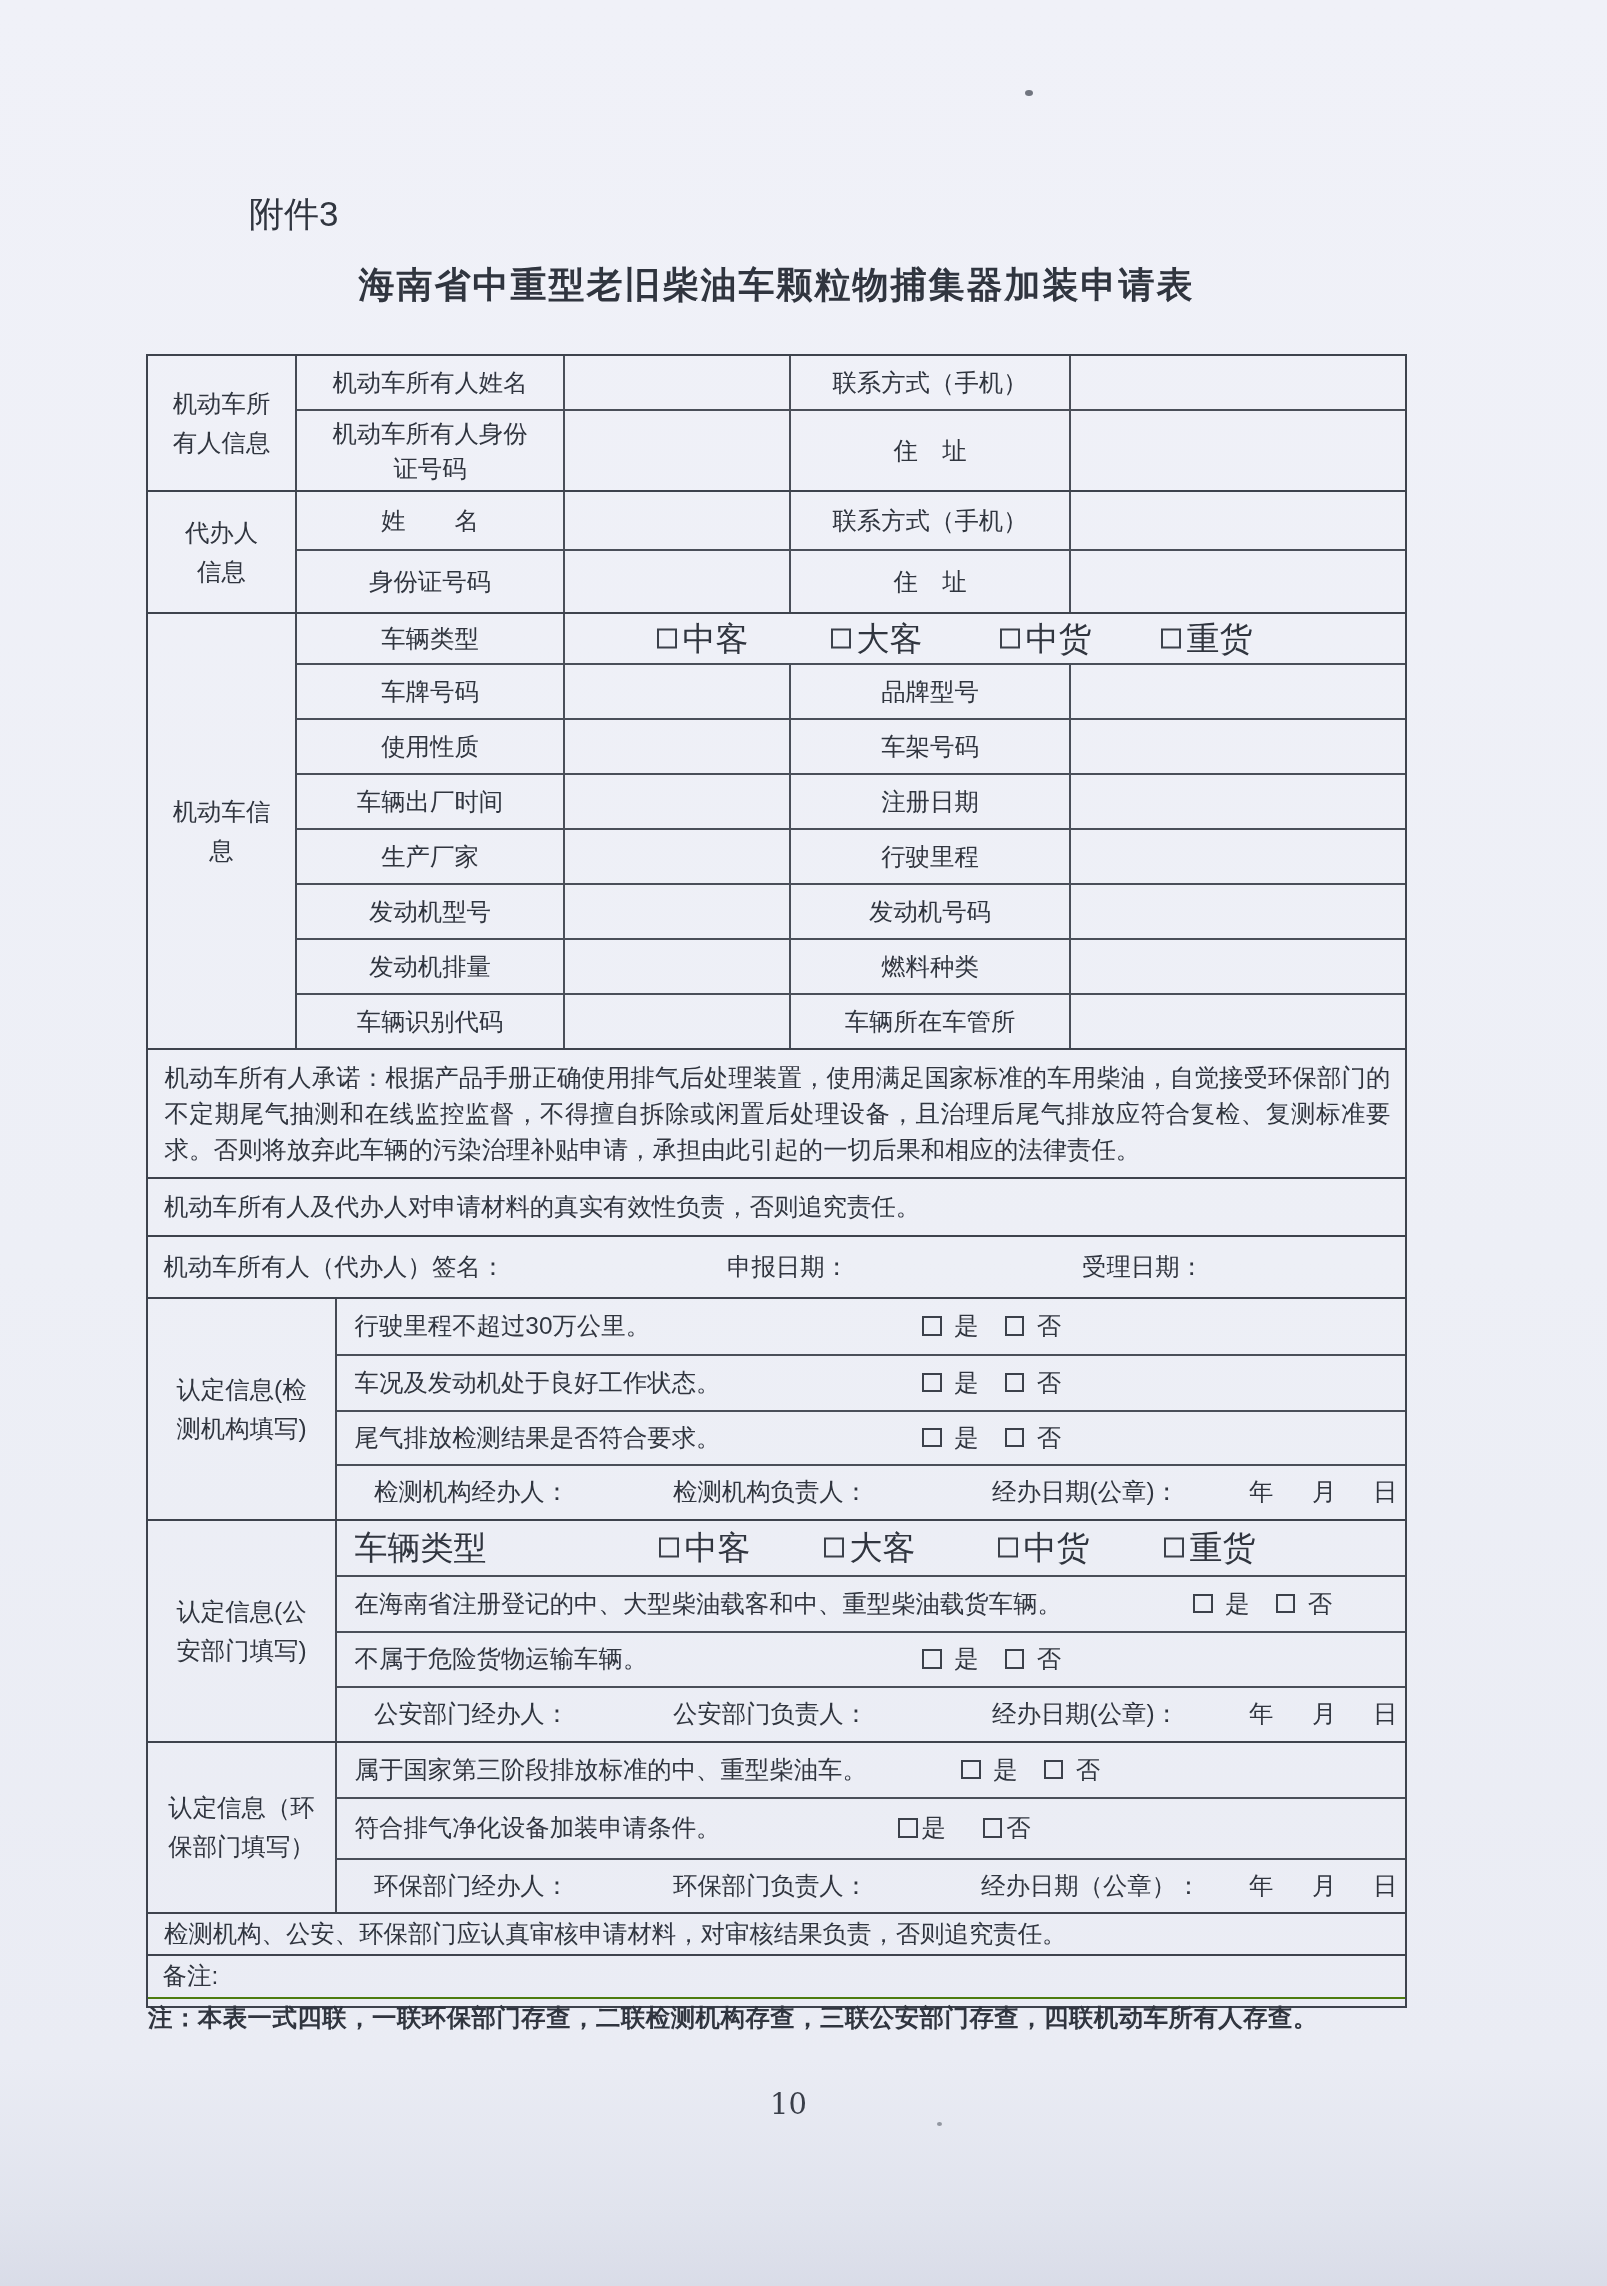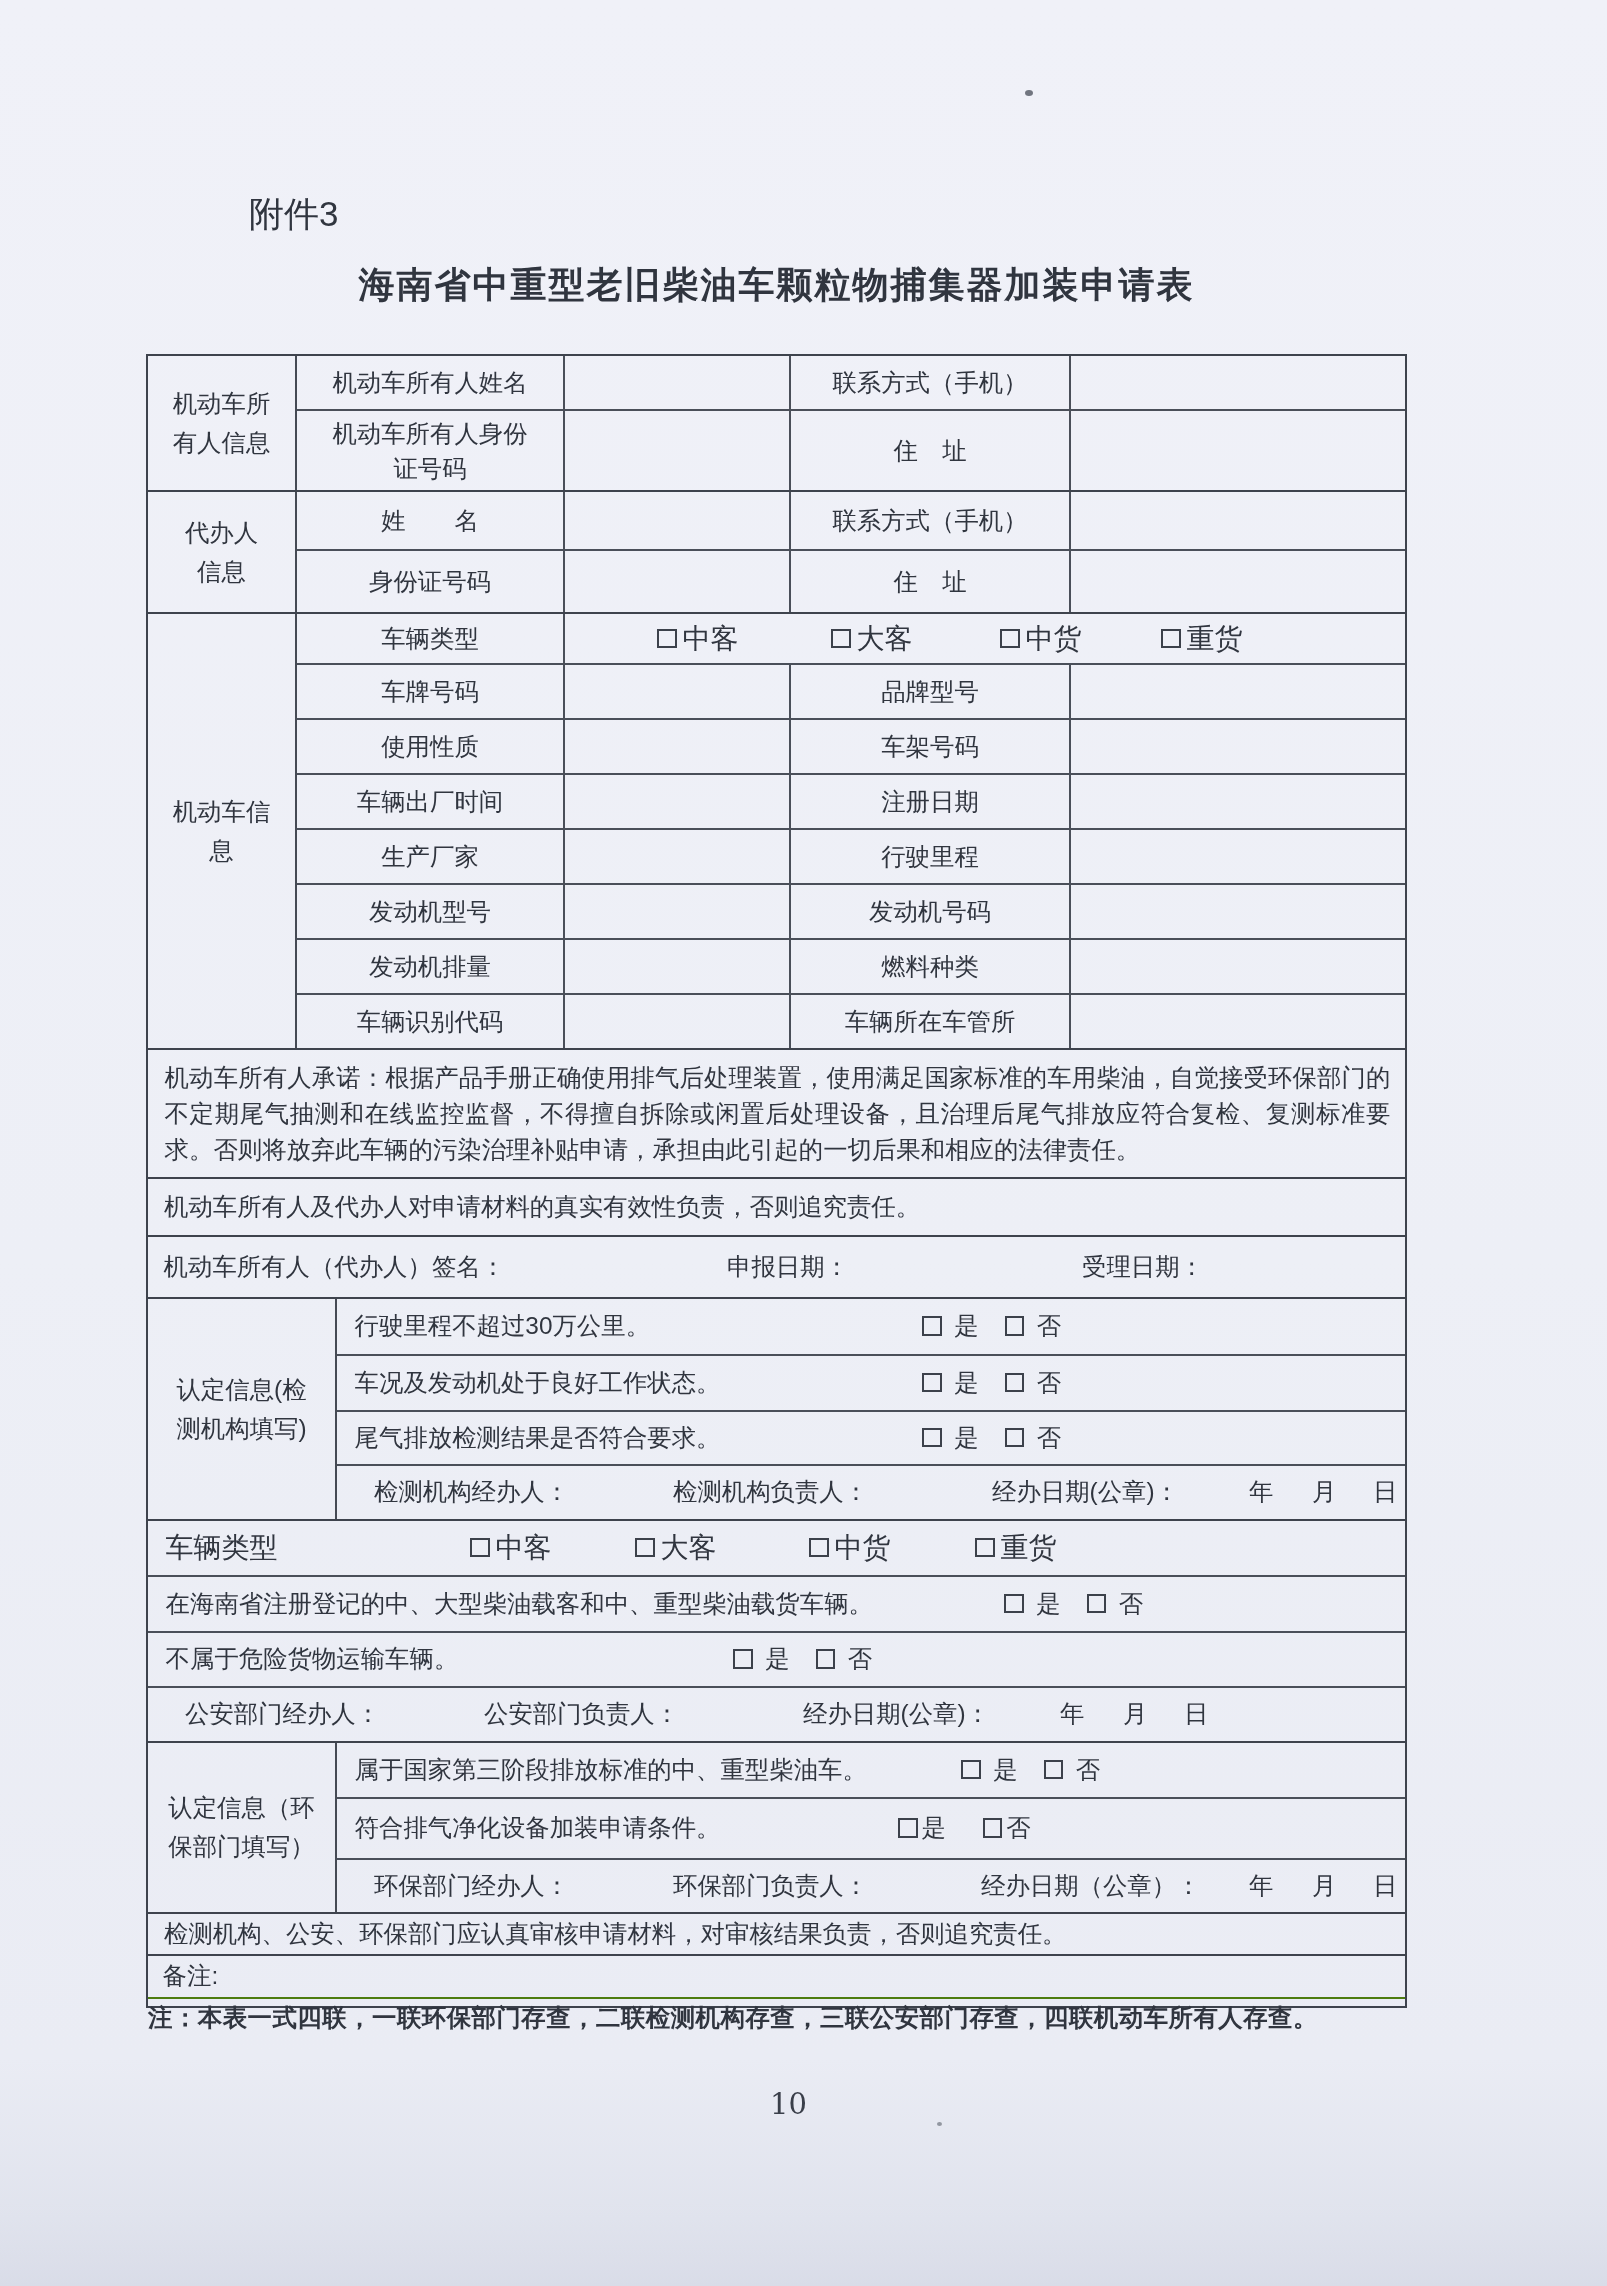--- a/index.html
+++ b/index.html
@@ -39,21 +39,21 @@
   .c2 { width:266px; flex:none; }
   .c3 { width:226px; flex:none; }
   .c4 { width:280px; flex:none; }
   .c5 { flex:1; }
   .span-cell { flex:1; position:relative; border-left:2px solid #4a4f59; }
 
   .h50{height:49px} .h51{height:50px} .h53{height:40px} .h54{height:53px}
   .h55{height:54px} .h56{height:55px} .h57{height:56px} .h58{height:57px}
   .h62{height:60px} .h63{height:61px} .h65{height:63px} .h83{height:81px}
 
-  .opt { position:absolute; top:50%; transform:translateY(-50%); display:flex; align-items:center; font-size:28px; }
+  .opt { position:absolute; top:50%; transform:translateY(-50%); display:flex; align-items:center; font-size:33px; }
   .cb { width:19.5px; height:19.5px; border:2px solid #3c414b; flex:none; display:inline-block; }
   .opt .cb { margin-right:5.9px; }
 
   .qrow { display:flex; align-items:center; padding-left:17.6px; font-size:24.4px; position:relative; }
   .yn { position:absolute; top:50%; transform:translateY(-50%); display:flex; align-items:center; font-size:24.4px; }
   .yn .cb { margin-right:12.7px; }
   .yn .pair2 { margin-left:26px; }
   .yn.tight .cb { margin-right:3.9px; }
   .yn.tight .pair2 { margin-left:37px; }
 
@@ -238,20 +238,22 @@
         <span style="left:336px">检测机构负责人：</span>
         <span style="left:655px">经办日期(公章)：</span>
         <span style="left:912px">年</span>
         <span style="left:975px">月</span>
         <span style="left:1036px">日</span>
       </div>
     </div>
   </div>
 
   <div class="sect">
+    <div class="gcol wide">认定信息(公
+安部门填写)</div>
     <div class="rows">
       <div class="row h55">
         <div class="span-cell" style="border-left:none">
           <span class="opt" style="left:17.6px">车辆类型</span>
           <span class="opt" style="left:322px">
               <span class="cb"></span>
               <span>中客</span>
             </span>
           <span class="opt" style="left:487px">
               <span class="cb"></span>

